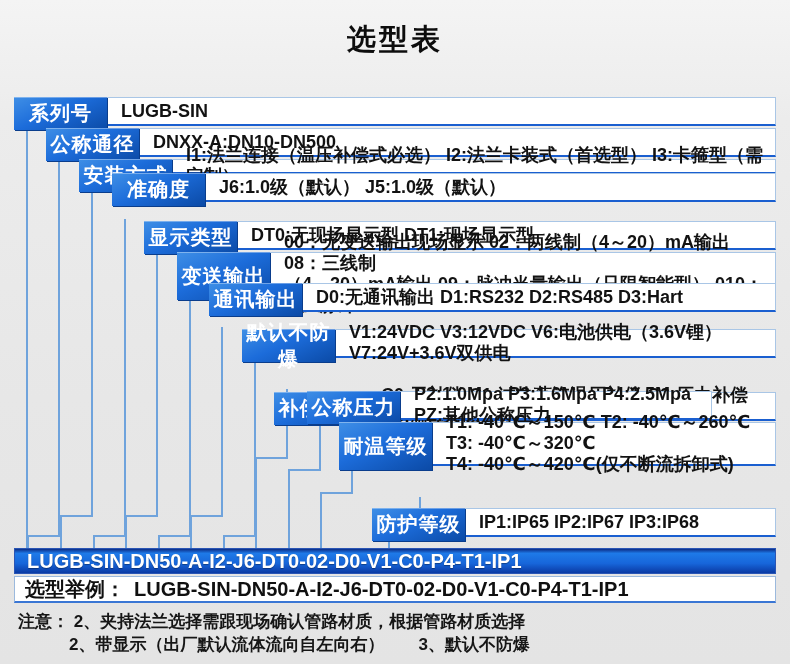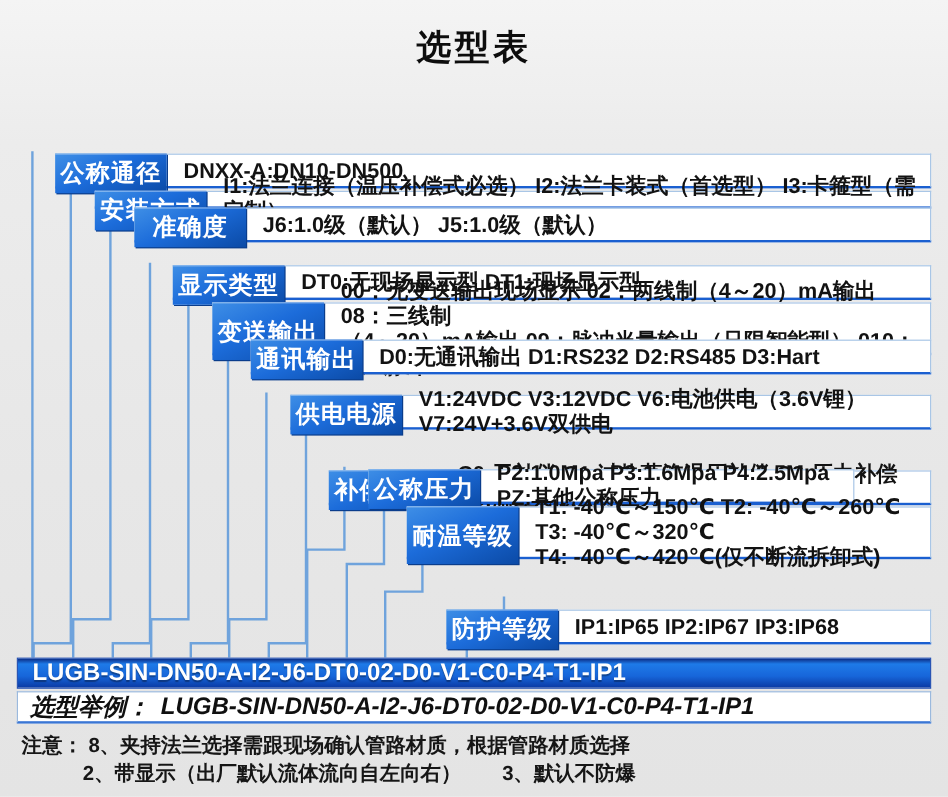--- a/index.html
+++ b/index.html
@@ -38,21 +38,21 @@
   .r6 .rlabel,.r11 .rlabel{height:48px;}
   
   .codebar{position:absolute;left:14px;top:548px;width:762px;height:26px;z-index:2;
            background:linear-gradient(180deg,#0c2d86 0%,#1e7ae8 18%,#1766da 60%,#0a3aa4 100%);
            border:1px solid #2a55b4;box-sizing:border-box;
            display:flex;align-items:center;color:#ffffff;font-size:20px;font-weight:700;
            padding-left:12px;letter-spacing:0px;text-shadow:0 1px 1px rgba(0,0,0,.35);}
   .example{position:absolute;left:14px;top:576px;width:762px;height:27px;z-index:2;
            background:#ffffff;border:1px solid #9bb9dd;border-bottom:2px solid #3a76d4;
            box-sizing:border-box;display:flex;align-items:center;color:#101010;
-           font-size:20px;font-weight:700;padding-left:10px;font-style:italic;}
+           font-size:20px;font-weight:700;padding-left:10px;}
   .example .ex-code{margin-left:9px;}
   .notes{position:absolute;left:18px;top:610px;display:flex;z-index:2;
          color:#161616;font-size:17px;font-weight:700;line-height:23px;text-align:center;}
   .notes .nlines{display:flex;flex-direction:column;}
 </style>
 </head>
 <body>
 
 <div id="page">
 
@@ -66,20 +66,24 @@
       <polyline points="157,250 157,516 126,516 126,548" fill="none" stroke="#6fa3dc" stroke-width="2"></polyline>
       <polyline points="190,296 190,536 159,536 159,548" fill="none" stroke="#6fa3dc" stroke-width="2"></polyline>
       <polyline points="222,327 222,516 191,516 191,548" fill="none" stroke="#6fa3dc" stroke-width="2"></polyline>
       <polyline points="255,358 255,536 224,536 224,548" fill="none" stroke="#6fa3dc" stroke-width="2"></polyline>
       <polyline points="287,389 287,458 256,458 256,548" fill="none" stroke="#6fa3dc" stroke-width="2"></polyline>
       <polyline points="320,420 320,470 289,470 289,548" fill="none" stroke="#6fa3dc" stroke-width="2"></polyline>
       <polyline points="352,466 352,493 321,493 321,548" fill="none" stroke="#6fa3dc" stroke-width="2"></polyline>
       <polyline points="420,497 420,517 389,517 389,548" fill="none" stroke="#6fa3dc" stroke-width="2"></polyline>
     </svg>
 
+  <div class="row r1">
+    <div class="rlabel">系列号</div>
+    <div class="rvalue">LUGB-SIN</div>
+  </div>
   <div class="row r2">
     <div class="rlabel">公称通径</div>
     <div class="rvalue">DNXX-A:DN10-DN500</div>
   </div>
   <div class="row r3">
     <div class="rlabel">安装方式</div>
     <div class="rvalue">I1:法兰连接（温压补偿式必选） I2:法兰卡装式（首选型） I3:卡箍型（需定制）</div>
   </div>
   <div class="row r4">
     <div class="rlabel">准确度</div>
@@ -92,21 +96,21 @@
   <div class="row r6">
     <div class="rlabel">变送输出</div>
     <div class="rvalue">00：无变送输出现场显示 02：两线制（4～20）mA输出 08：三线制
 （4～20）mA输出 09：脉冲当量输出（只限智能型） 010：电压脉冲</div>
   </div>
   <div class="row r7">
     <div class="rlabel">通讯输出</div>
     <div class="rvalue">D0:无通讯输出 D1:RS232 D2:RS485 D3:Hart</div>
   </div>
   <div class="row r8">
-    <div class="rlabel">供电电源</div>
+    <div class="rlabel">默认不防爆</div>
     <div class="rvalue">V1:24VDC V3:12VDC V6:电池供电（3.6V锂） V7:24V+3.6V双供电</div>
   </div>
   <div class="row r9">
     <div class="rlabel">补偿类型</div>
     <div class="rvalue">C0:无补偿 C1:过热蒸汽温压补偿 C2:压力补偿 C3:温压补偿</div>
   </div>
   <div class="row r10">
     <div class="rlabel">公称压力</div>
     <div class="rvalue">P2:1.0Mpa P3:1.6Mpa P4:2.5Mpa PZ:其他公称压力</div>
   </div>
@@ -123,18 +127,18 @@
   <div class="codebar">LUGB-SIN-DN50-A-I2-J6-DT0-02-D0-V1-C0-P4-T1-IP1</div>
 
   <div class="example">
     <span>选型举例：</span>
     <span class="ex-code">LUGB-SIN-DN50-A-I2-J6-DT0-02-D0-V1-C0-P4-T1-IP1</span>
   </div>
 
   <div class="notes">
     <span>注意：</span>
     <span class="nlines">
-      <span>8、夹持法兰选择需跟现场确认管路材质，根据管路材质选择</span>
+      <span>2、夹持法兰选择需跟现场确认管路材质，根据管路材质选择</span>
       <span>2、带显示（出厂默认流体流向自左向右）　　3、默认不防爆</span>
     </span>
   </div>
 
 </div>
 
 </body></html>

